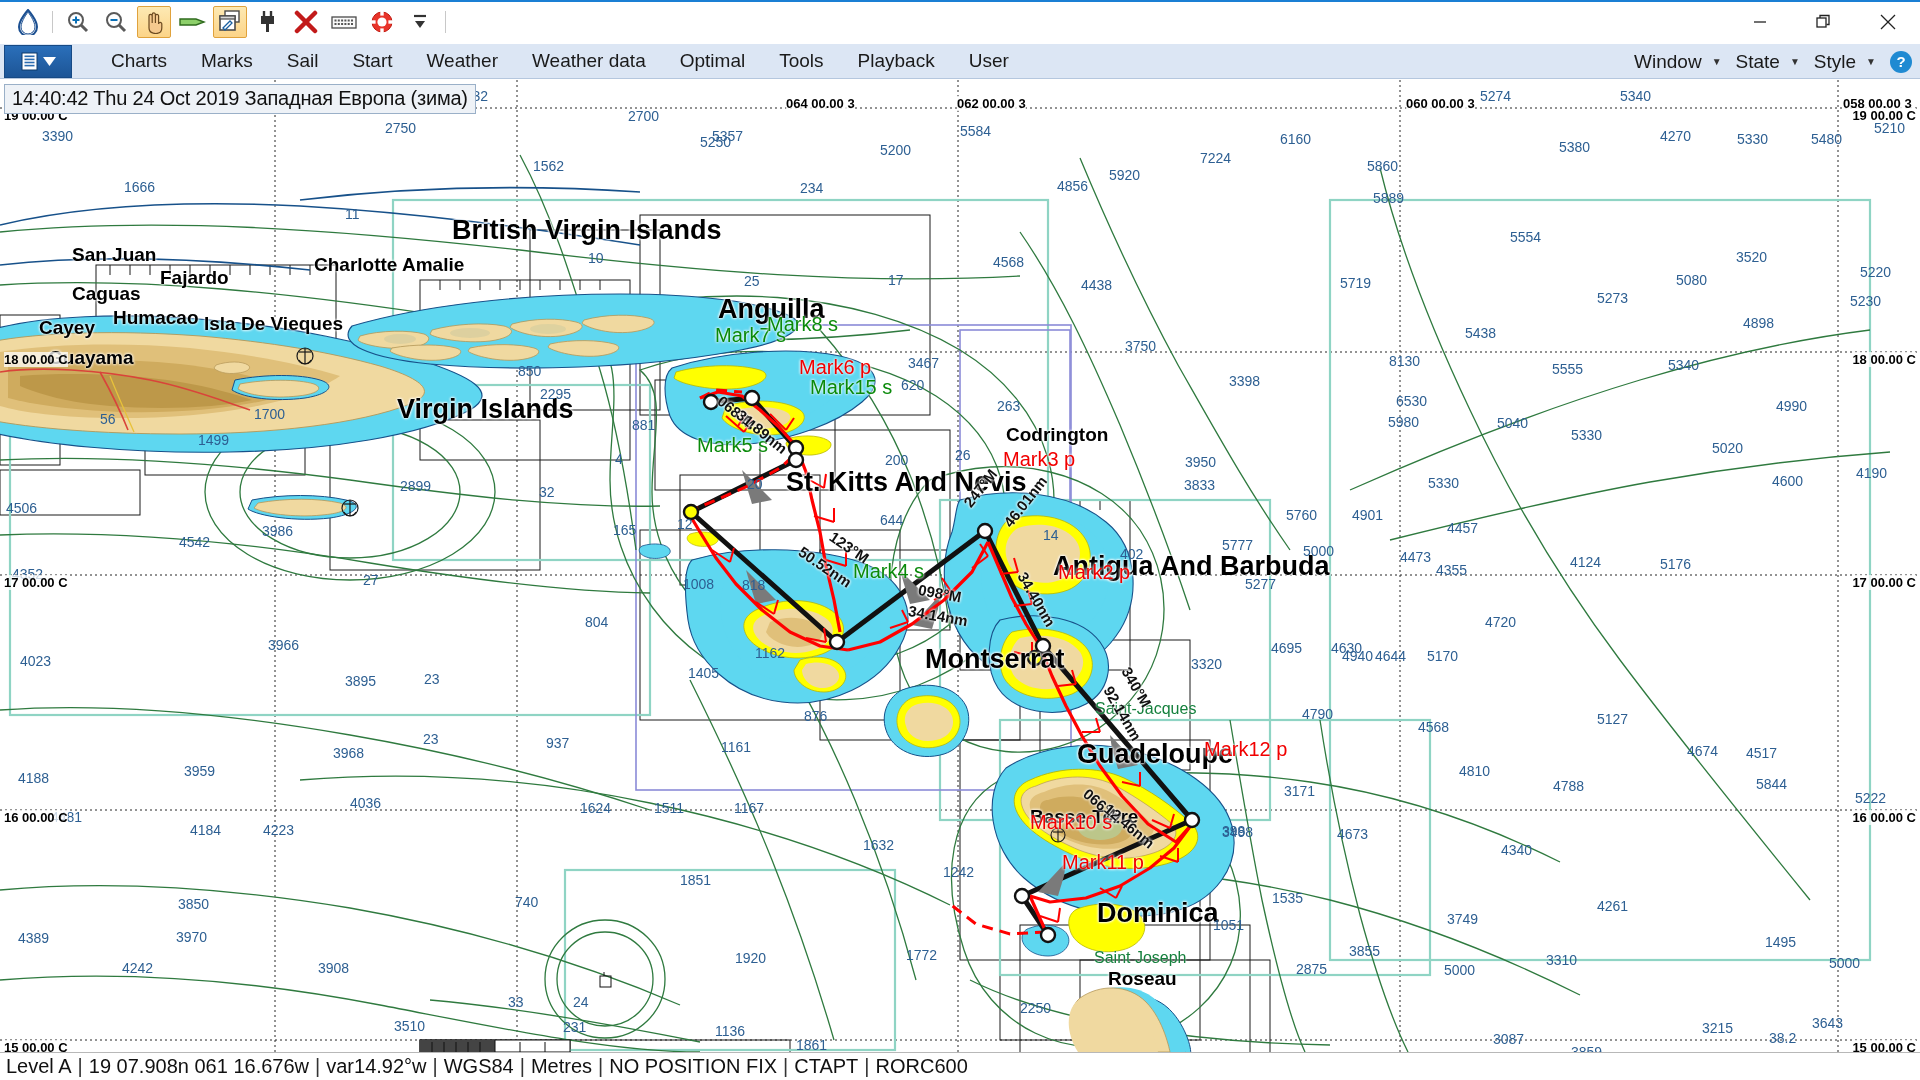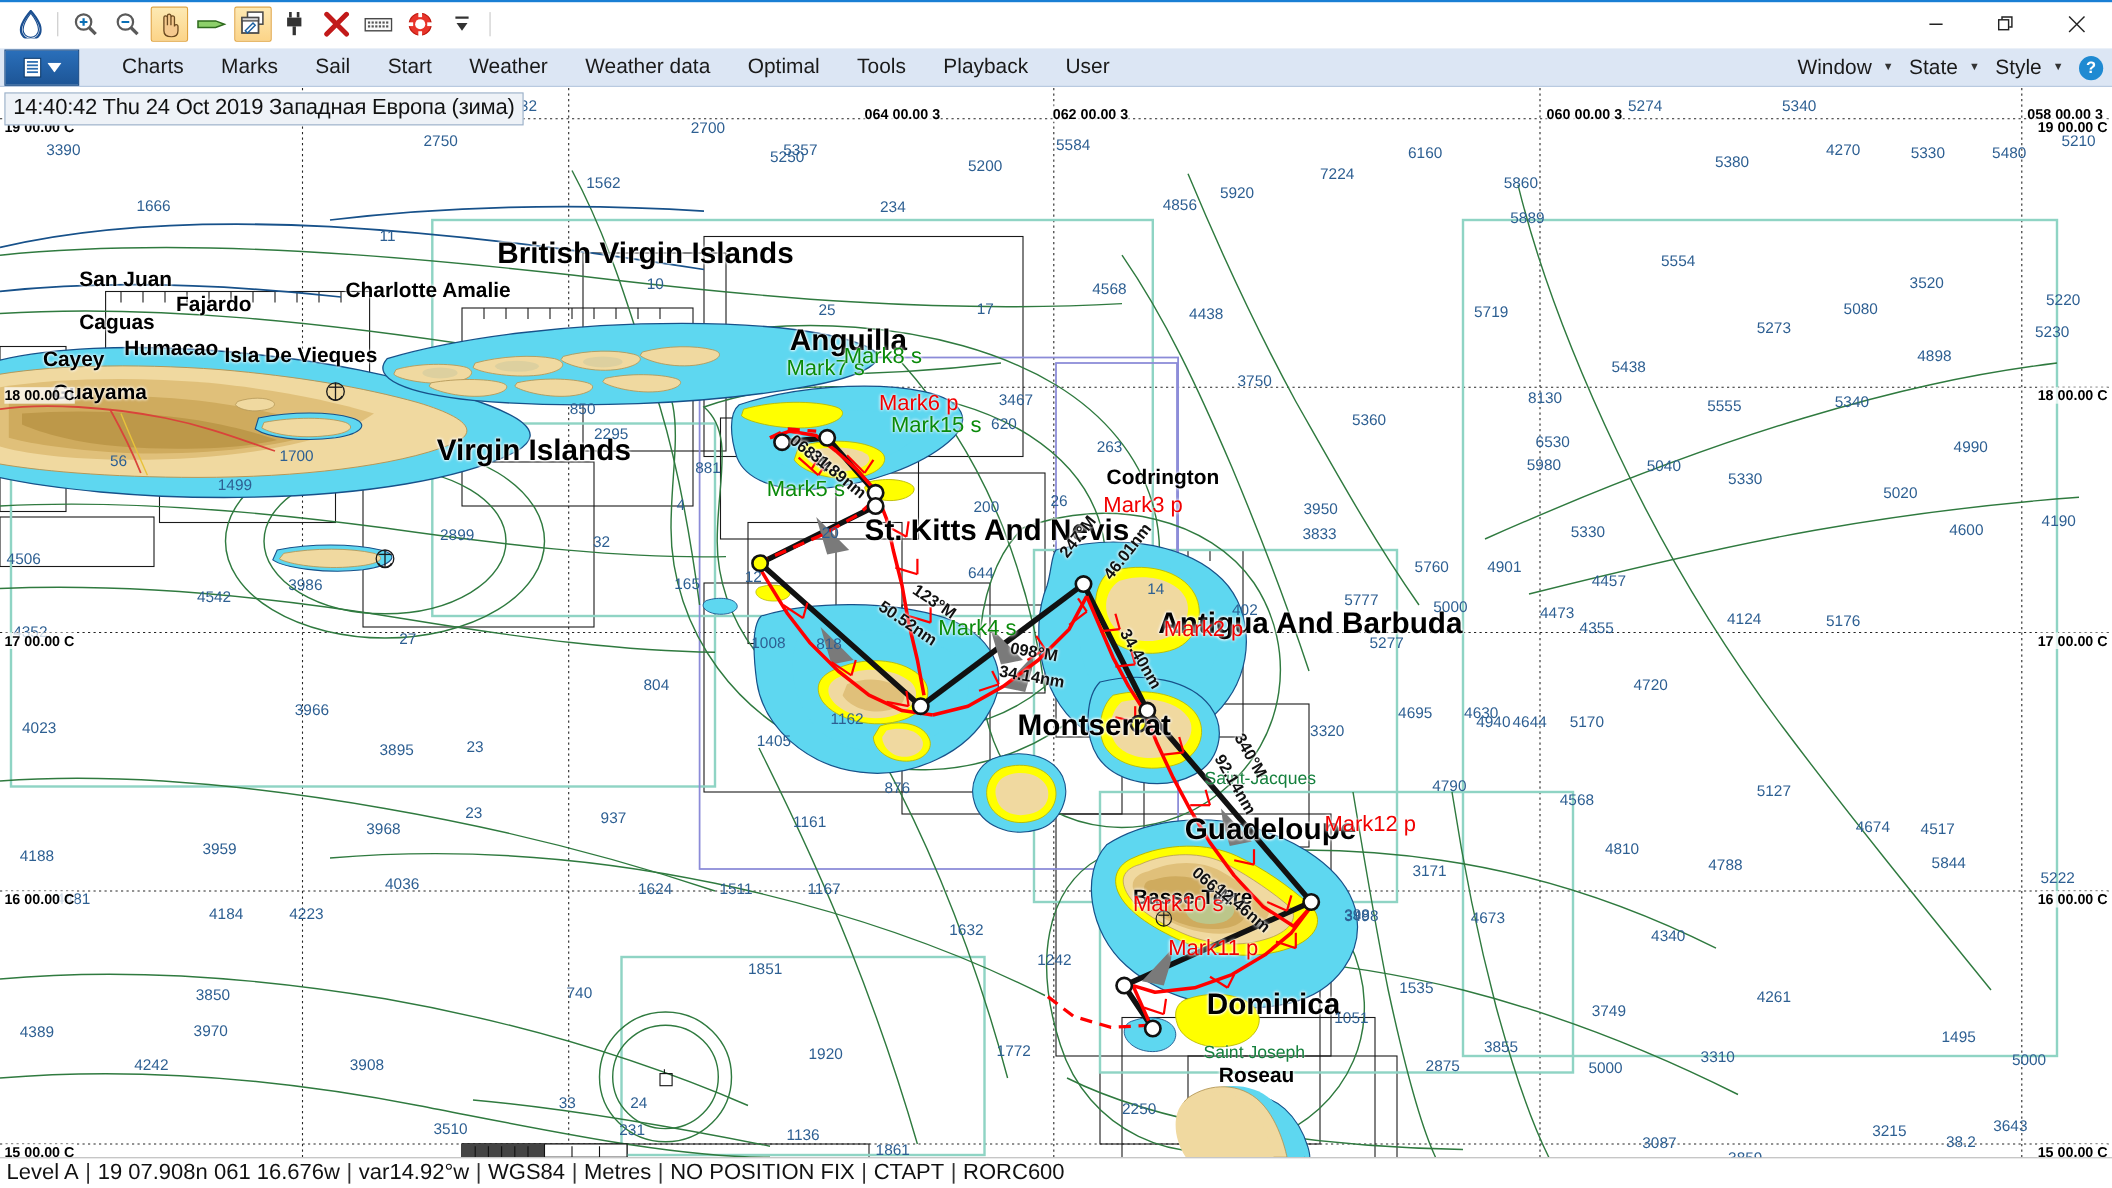--- a/index.html
+++ b/index.html
@@ -899,21 +899,21 @@
         <div class="mlabel depth" style="left: 1736px; top: 169px;">3520</div>
         <div class="mlabel depth" style="left: 1874px; top: 40px;">5210</div>
         <div class="mlabel depth" style="left: 1367px; top: 78px;">5860</div>
         <div class="mlabel depth" style="left: 1280px; top: 51px;">6160</div>
         <div class="mlabel depth" style="left: 1200px; top: 70px;">7224</div>
         <div class="mlabel depth" style="left: 1109px; top: 87px;">5920</div>
         <div class="mlabel depth" style="left: 1340px; top: 195px;">5719</div>
         <div class="mlabel depth" style="left: 1057px; top: 98px;">4856</div>
         <div class="mlabel depth" style="left: 993px; top: 174px;">4568</div>
         <div class="mlabel depth" style="left: 1081px; top: 197px;">4438</div>
-        <div class="mlabel depth" style="left: 1229px; top: 293px;">5360</div>
+        <div class="mlabel depth" style="left: 1229px; top: 293px;">3398</div>
         <div class="mlabel depth" style="left: 908px; top: 275px;">3467</div>
         <div class="mlabel depth" style="left: 1125px; top: 258px;">3750</div>
         <div class="mlabel depth" style="left: 997px; top: 318px;">263</div>
         <div class="mlabel depth" style="left: 885px; top: 372px;">200</div>
         <div class="mlabel depth" style="left: 901px; top: 297px;">620</div>
         <div class="mlabel depth" style="left: 955px; top: 367px;">26</div>
         <div class="mlabel depth" style="left: 1043px; top: 447px;">14</div>
         <div class="mlabel depth" style="left: 1120px; top: 466px;">402</div>
         <div class="mlabel depth" style="left: 1222px; top: 457px;">5777</div>
         <div class="mlabel depth" style="left: 1222px; top: 743px;">398</div>

